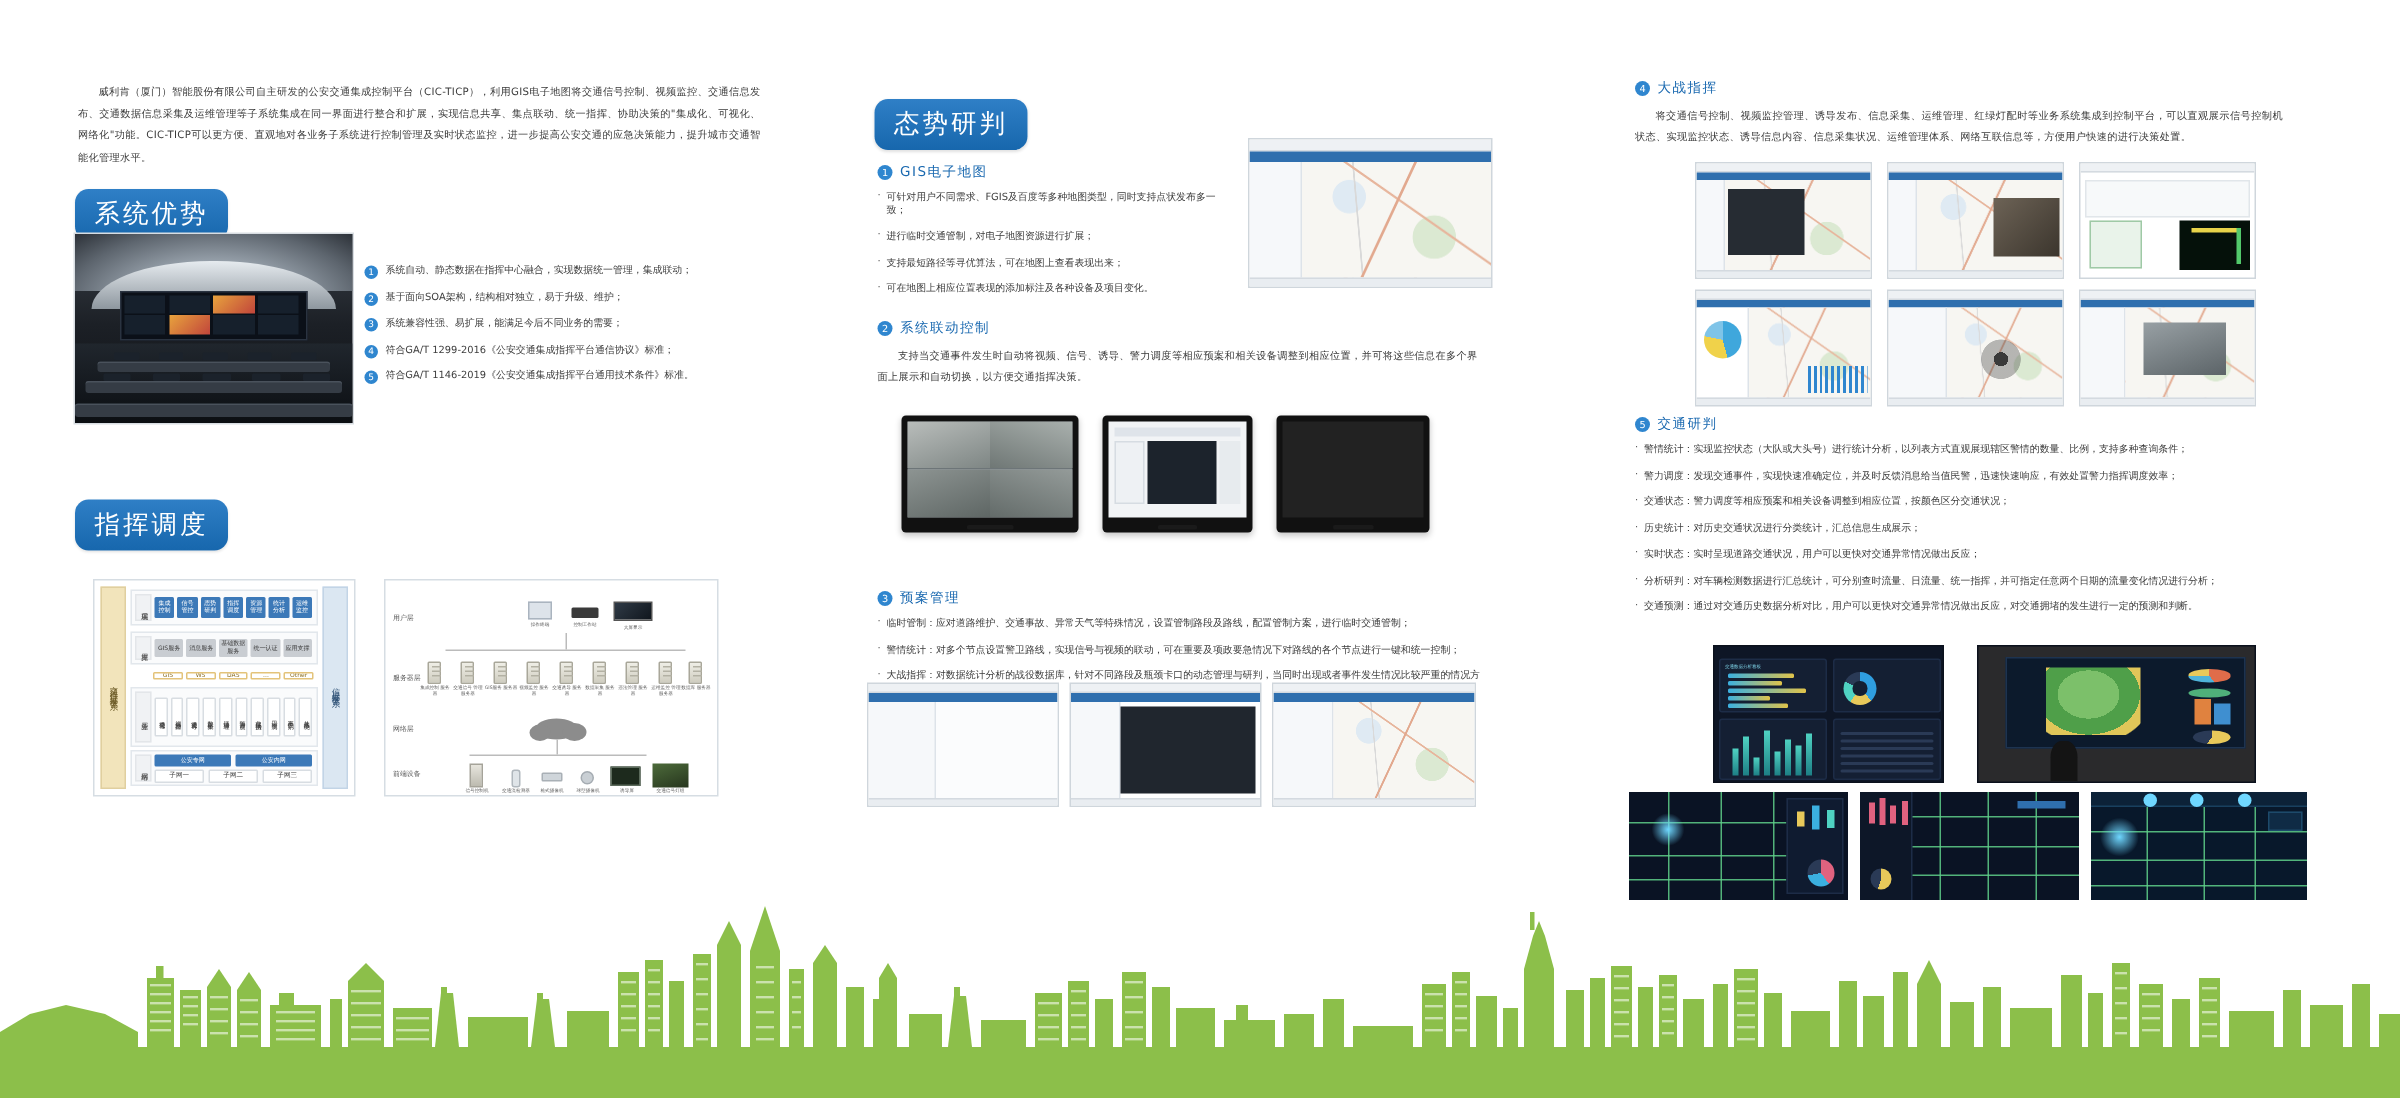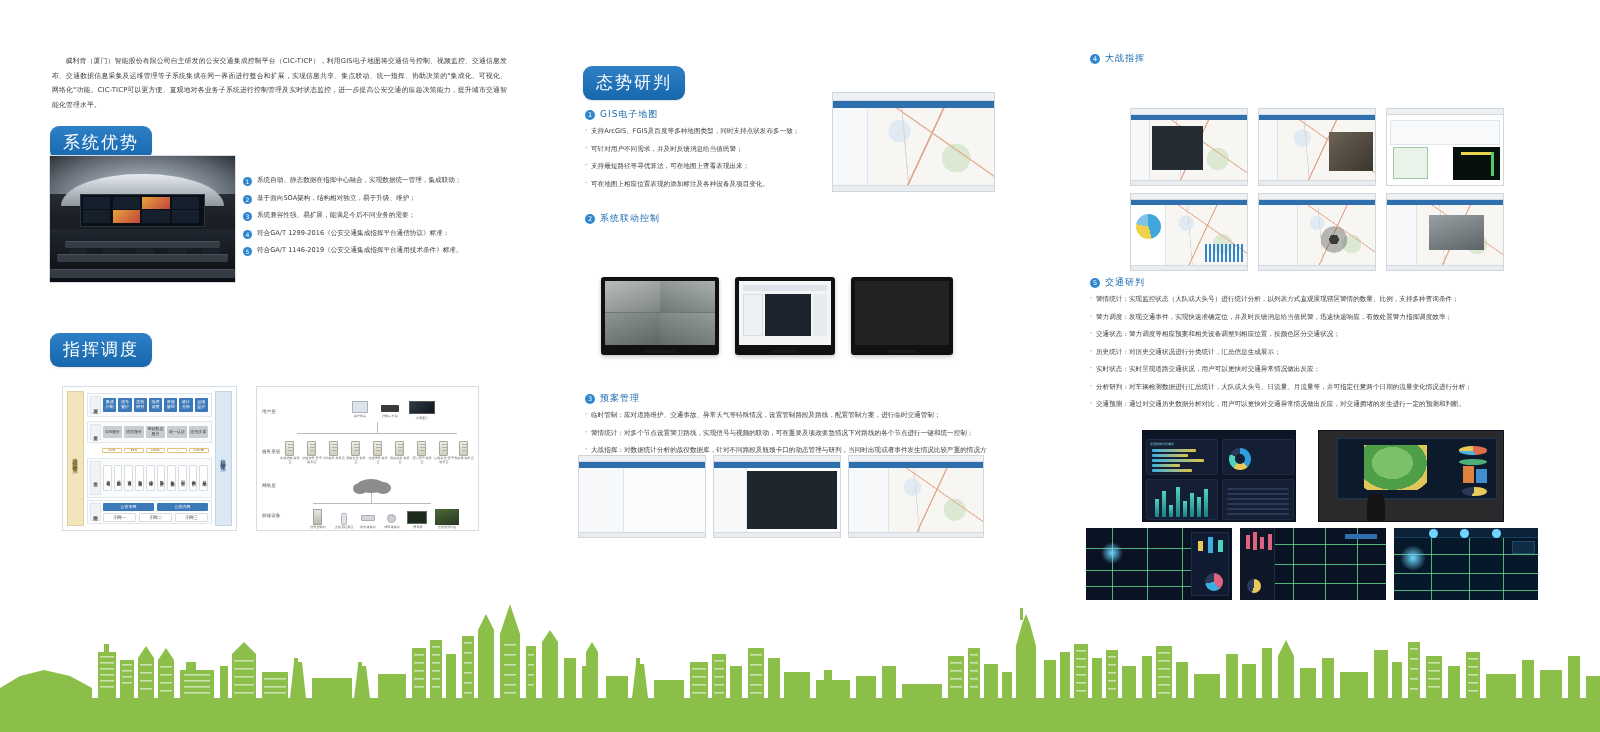--- a/index.html
+++ b/index.html
@@ -355,39 +355,40 @@
 
   <div class="col" style="left:583px; top:66px;">
     <span class="pill">态势研判</span>
   </div>
 
   <div class="col" style="left:585px; top:108px; width:238px;">
     <div class="sechead">
       <div class="numcircle">1</div>
       <div class="ht">GIS电子地图</div>
     </div>
-    <div class="dot-item">支持ArcGIS、FGIS及百度等多种地图类型，同时支持点状发布多一致；</div>
-    <div class="dot-item">可针对用户不同需求，并及时反馈消息给当值民警；</div>
+    <div class="dot-item">可针对用户不同需求、FGIS及百度等多种地图类型，同时支持点状发布多一致；</div>
+    <div class="dot-item">进行临时交通管制，对电子地图资源进行扩展；</div>
     <div class="dot-item">支持最短路径等寻优算法，可在地图上查看表现出来；</div>
     <div class="dot-item">可在地图上相应位置表现的添加标注及各种设备及项目变化。</div>
   </div>
 
   <div class="shot" style="left:832px; top:92px; width:163px; height:100px;">
     <div class="tb"></div>
       <div class="bb"></div>
     <div class="sb"></div>
       <div class="map"></div>
       <div class="footer"></div>
   </div>
 
   <div class="col" style="left:585px; top:212px; width:400px;">
     <div class="sechead">
       <div class="numcircle">2</div>
       <div class="ht">系统联动控制</div>
     </div>
+    <div class="body-text indent" style="line-height:2;">支持当交通事件发生时自动将视频、信号、诱导、警力调度等相应预案和相关设备调整到相应位置，并可将这些信息在多个界面上展示和自动切换，以方便交通指挥决策。</div>
   </div>
 
   <div class="monitor" style="left:601px; top:277px; width:118px; height:78px;">
     <div class="scr" style="background:
         linear-gradient(180deg,#9aa0a2 0 48%, #6d7578 48% 50%, #8e9599 50% 100%);">
       <div style="position:absolute;left:0;top:0;width:50%;height:48%;background:linear-gradient(160deg,#b9bdbb,#7e8684);"></div>
       <div style="position:absolute;left:50%;top:0;width:50%;height:48%;background:linear-gradient(200deg,#a9b0ad,#6f7775);"></div>
       <div style="position:absolute;left:0;top:50%;width:50%;height:50%;background:linear-gradient(160deg,#8d9492,#5e6664);"></div>
       <div style="position:absolute;left:50%;top:50%;width:50%;height:50%;background:linear-gradient(200deg,#949b99,#636b69);"></div>
     </div>
@@ -434,20 +435,21 @@
     <div class="sb" style="width:30%;"></div>
     <div class="map" style="left:30%;"></div>
     <div class="footer"></div>
   </div>
 
   <div class="col" style="left:1090px; top:52px; width:432px;">
     <div class="sechead">
       <div class="numcircle">4</div>
       <div class="ht">大战指挥</div>
     </div>
+    <div class="body-text indent" style="line-height:2;">将交通信号控制、视频监控管理、诱导发布、信息采集、运维管理、红绿灯配时等业务系统集成到控制平台，可以直观展示信号控制机状态、实现监控状态、诱导信息内容、信息采集状况、运维管理体系、网络互联信息等，方便用户快速的进行决策处置。</div>
   </div>
 
   <div class="shot" style="left:1130px; top:108px; width:118px; height:78px;">
     <div class="tb"></div>
       <div class="bb"></div>
       <div class="sb" style="width:16%;"></div>
     <div class="map" style="left:16%;"></div>
     <div style="position:absolute;left:18%;top:22%;width:44%;height:58%;background:#262c33;"></div>
     <div class="footer"></div>
   </div>
@@ -500,21 +502,21 @@
   <div class="col" style="left:1090px; top:276px; width:440px;">
     <div class="sechead">
       <div class="numcircle">5</div>
       <div class="ht">交通研判</div>
     </div>
     <div class="dot-item">警情统计：实现监控状态（大队或大头号）进行统计分析，以列表方式直观展现辖区警情的数量、比例，支持多种查询条件；</div>
     <div class="dot-item">警力调度：发现交通事件，实现快速准确定位，并及时反馈消息给当值民警，迅速快速响应，有效处置警力指挥调度效率；</div>
     <div class="dot-item">交通状态：警力调度等相应预案和相关设备调整到相应位置，按颜色区分交通状况；</div>
     <div class="dot-item">历史统计：对历史交通状况进行分类统计，汇总信息生成展示；</div>
     <div class="dot-item">实时状态：实时呈现道路交通状况，用户可以更快对交通异常情况做出反应；</div>
-    <div class="dot-item">分析研判：对车辆检测数据进行汇总统计，大队或大头号、日流量、月流量等，并可指定任意两个日期的流量变化情况进行分析；</div>
+    <div class="dot-item">分析研判：对车辆检测数据进行汇总统计，可分别查时流量、日流量、统一指挥，并可指定任意两个日期的流量变化情况进行分析；</div>
     <div class="dot-item">交通预测：通过对交通历史数据分析对比，用户可以更快对交通异常情况做出反应，对交通拥堵的发生进行一定的预测和判断。</div>
   </div>
 
   <div class="dash" style="left:1142px; top:430px; width:154px; height:92px;">
     <div class="panel" style="left:3px;top:8px;width:72px;height:36px;">
       <div class="ttl">交通数据分析看板</div>
       <div class="hbar" style="left:5px;top:9px;width:44px;"></div>
       <div class="hbar" style="left:5px;top:14px;width:36px;"></div>
       <div class="hbar" style="left:5px;top:19px;width:52px;"></div>
       <div class="hbar" style="left:5px;top:24px;width:28px;"></div>

